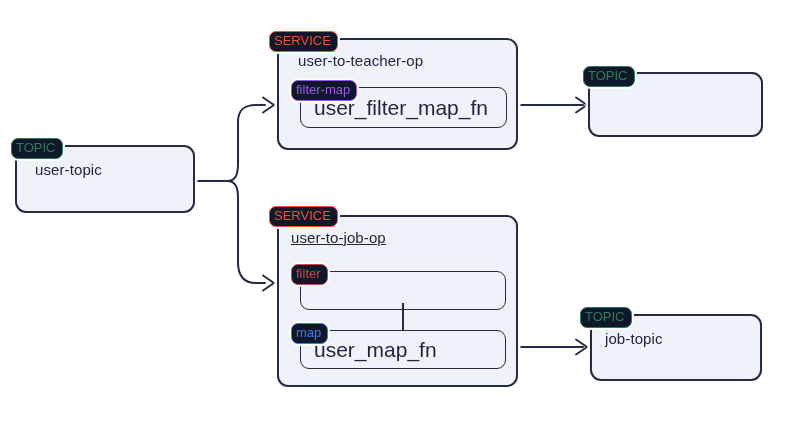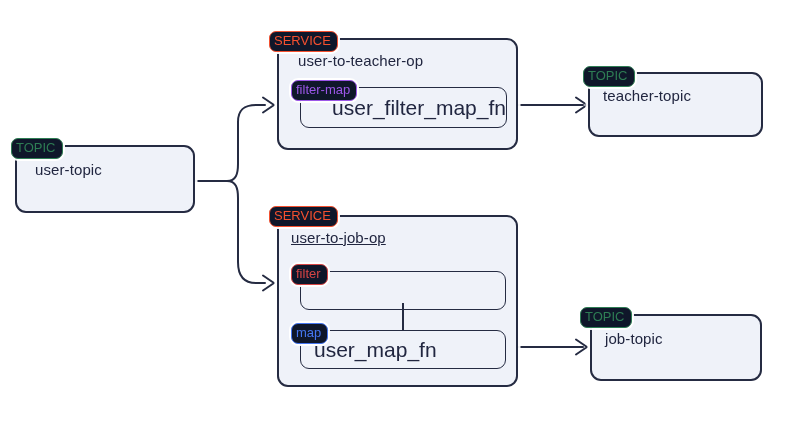--- a/index.html
+++ b/index.html
@@ -80,29 +80,28 @@
   </svg>
 
   <div class="node" style="left:15px;top:145px;width:180px;height:68px;">
     <span class="badge topic" style="left:-6px;top:-9px;">TOPIC</span>
     <span class="label" style="left:18px;top:14px;">user-topic</span>
   </div>
 
   <div class="node" style="left:277px;top:38px;width:241px;height:112px;">
     <span class="badge service" style="left:-10px;top:-9px;">SERVICE</span>
     <span class="label" style="left:12px;top:12px;margin-left:7px;">user-to-teacher-op</span>
-    <div class="inner" style="left:21px;top:47px;width:207px;height:41px;justify-content:flex-end;">
+    <div class="inner" style="left:21px;top:47px;width:207px;height:41px;">
       <span class="badge filtermap" style="left:-10px;top:-8px;">filter-map</span>
       <span class="fn">user_filter_map_fn</span>
     </div>
   </div>
 
   <div class="node" style="left:588px;top:72px;width:175px;height:65px;">
     <span class="badge topic" style="left:-7px;top:-8px;">TOPIC</span>
-    <span class="label" style="left:13px;top:13px;">teacher-topic</span>
   </div>
 
   <div class="node" style="left:277px;top:215px;width:241px;height:172px;">
     <span class="badge service" style="left:-10px;top:-11px;">SERVICE</span>
     <span class="label" style="left:12px;top:12px;text-decoration:underline;">user-to-job-op</span>
 
     <div class="inner" style="left:21px;top:54px;width:206px;height:39px;">
       <span class="badge filter" style="left:-10px;top:-8px;">filter</span>
     </div>
 

